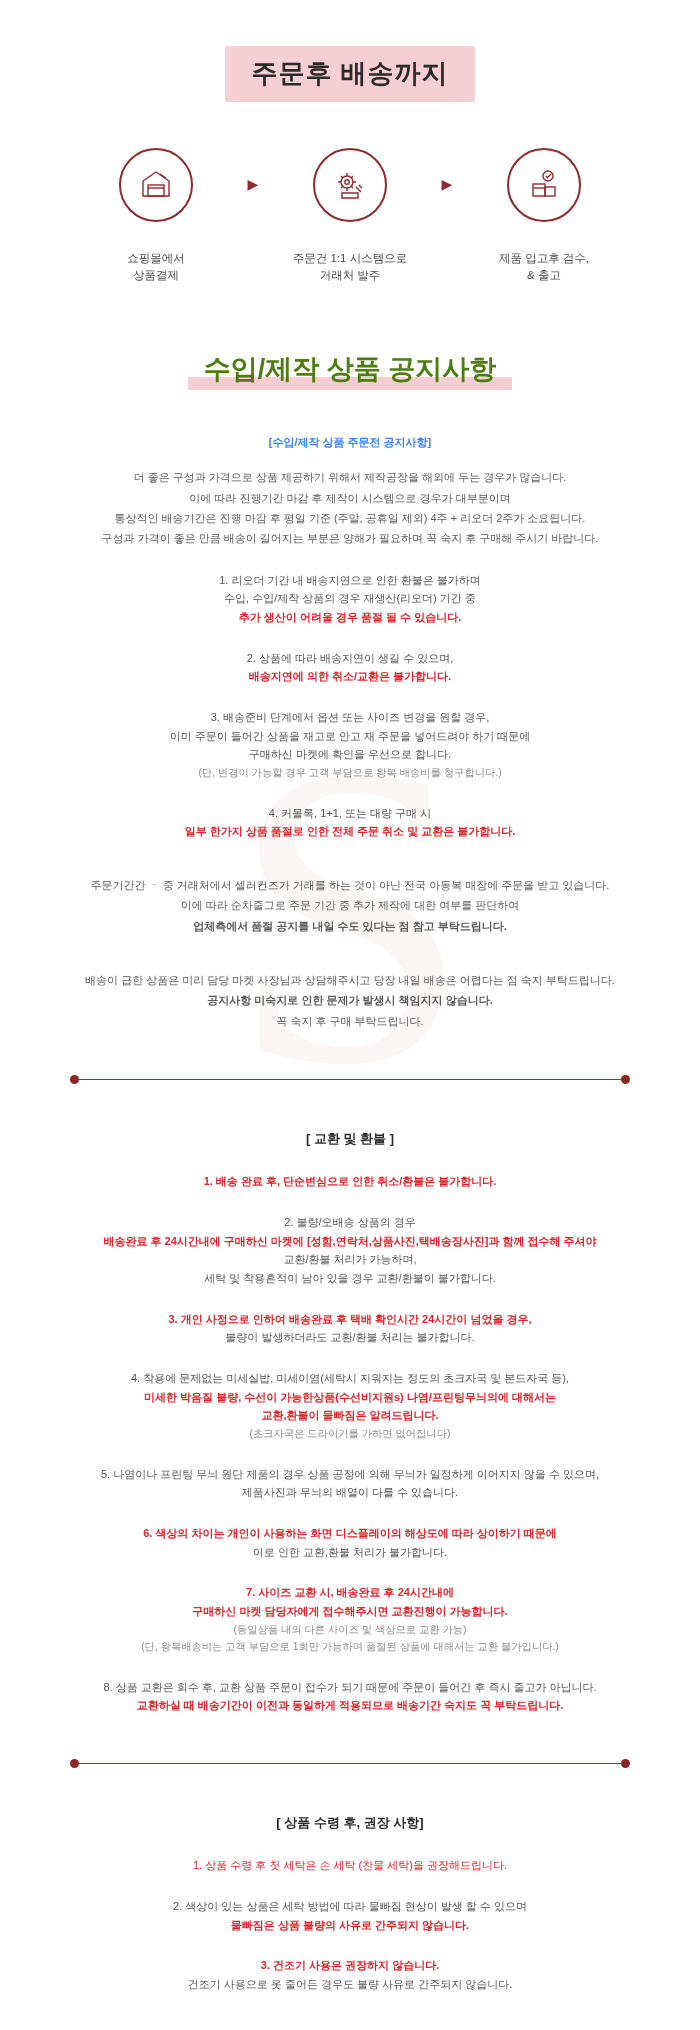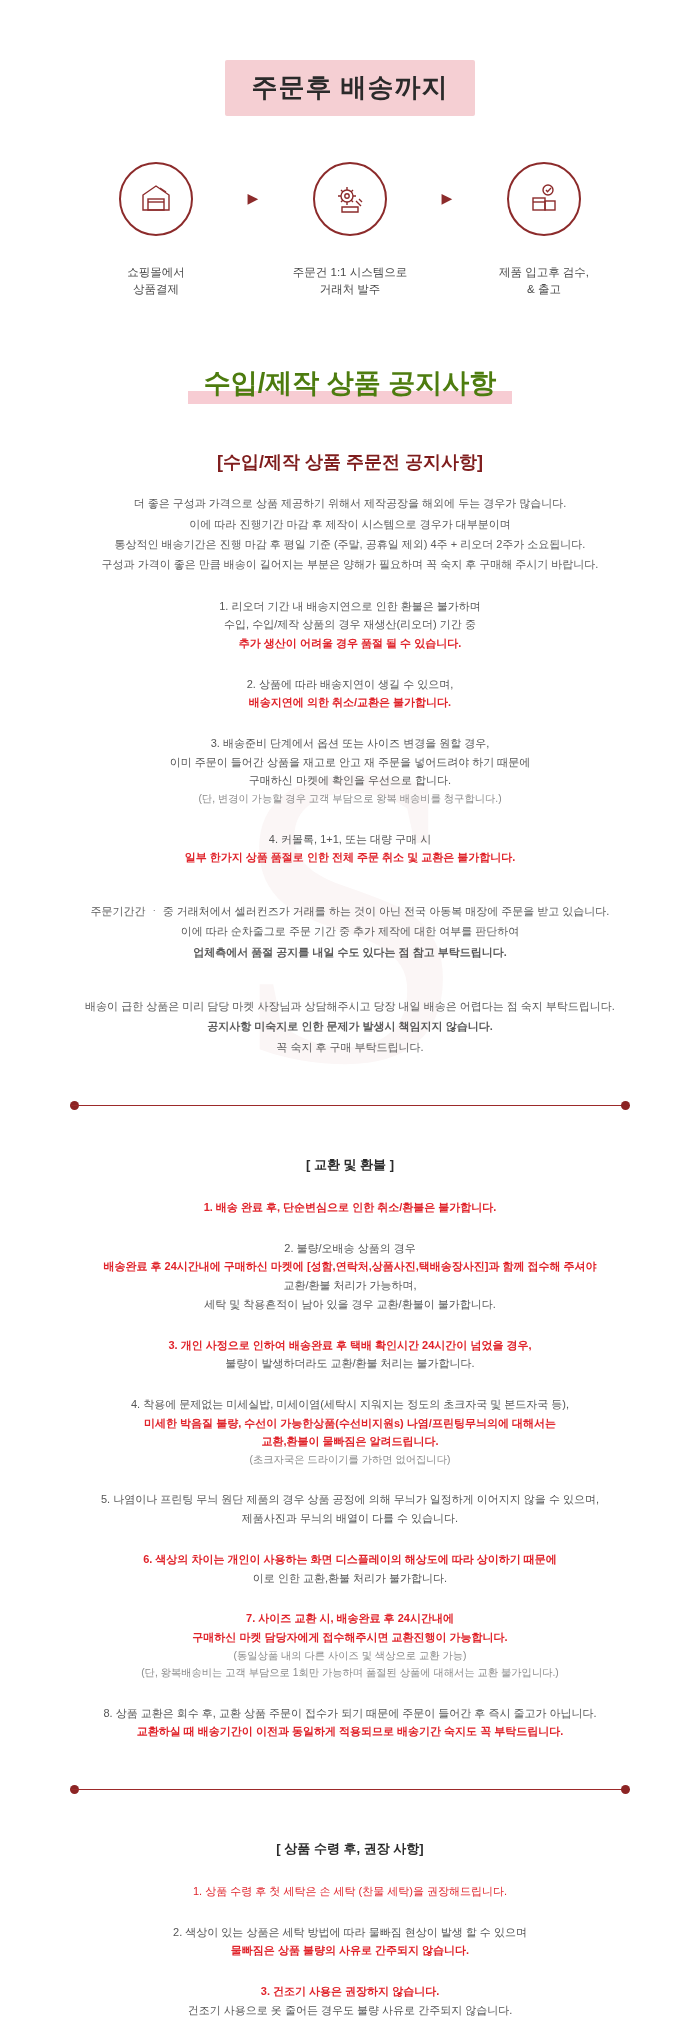--- a/index.html
+++ b/index.html
@@ -34,21 +34,21 @@
     line-height: 1;
     z-index: 0;
     pointer-events: none;
     user-select: none;
   }
   .content { position: relative; z-index: 2; }
 
   
   .top-banner {
     text-align: center;
-    padding-top: 60px;
+    padding-top: 46px;
   }
   .banner-title {
     display: inline-block;
     background: #f5cfd3;
     color: #2a2a2a;
     font-size: 26px;
     font-weight: bold;
     letter-spacing: 1px;
     padding: 5px 26px 7px 26px;
     border-radius: 2px;
@@ -114,22 +114,22 @@
     bottom: 3px;
     height: 13px;
     background: #f7ccd3;
     z-index: -1;
   }
 
   
   .block { margin-top: 40px; text-align: center; }
   .block-title {
     font-weight: bold;
-    color: #7f1d1d;
-    font-size: 18px;
+    color: #3b82f6;
+    font-size: 11px;
     margin-bottom: 16px;
   }
   p.para {
     margin: 0 0 0 0;
     text-align: center;
     font-size: 11px;
     color: #5a5a5a;
     line-height: 1.85;
     white-space: pre-line;
   }

